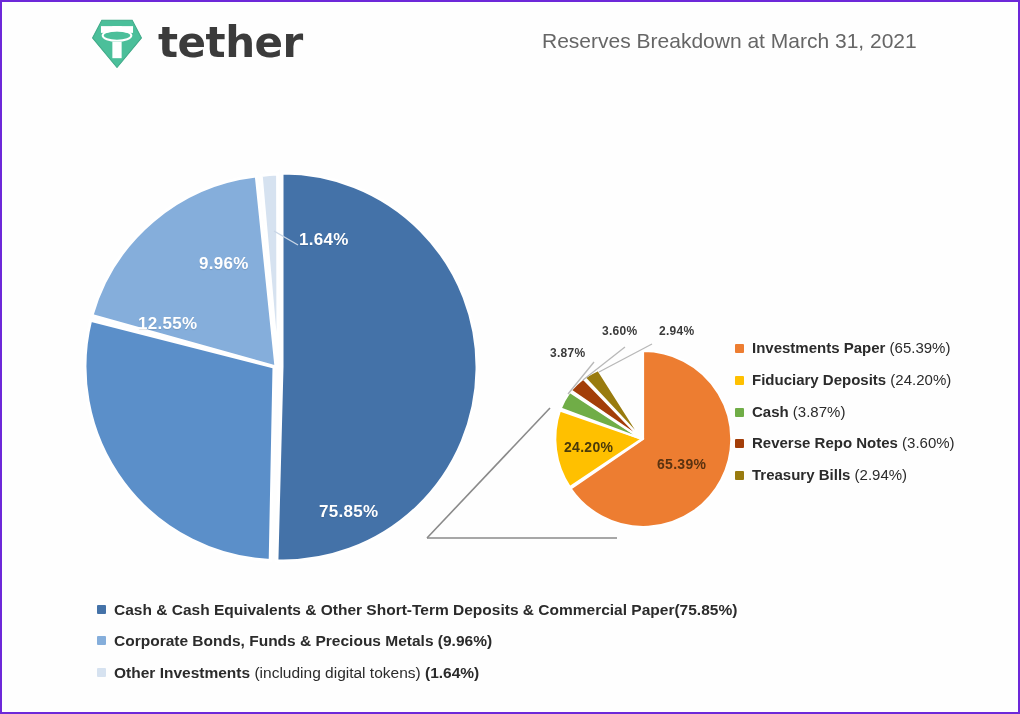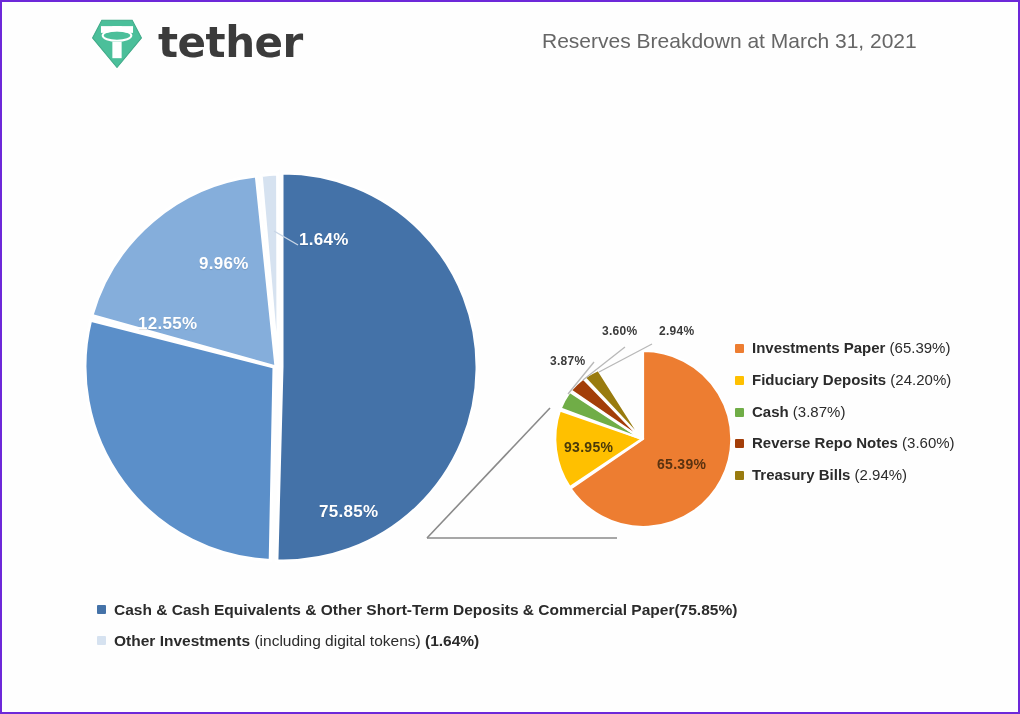--- a/index.html
+++ b/index.html
@@ -115,22 +115,22 @@
 
         <path d="M 582.5 375.6 A 88 88 0 0 1 596.2 367.9 L 640 437 Z" fill="#997B0F" stroke="#ffffff" stroke-width="2.2"></path>
       </g>
 
       <line x1="566" y1="392" x2="592" y2="360" stroke="#b8b8b8" stroke-width="1.3"></line>
       <line x1="581" y1="378" x2="623" y2="345" stroke="#b8b8b8" stroke-width="1.3"></line>
       <line x1="597" y1="370" x2="650" y2="342" stroke="#b8b8b8" stroke-width="1.3"></line>
     </svg>
 
     <div class="slice-label small-pie" style="left:655px;top:454px;color:#5a3210;">65.39%</div>
-    <div class="slice-label small-pie" style="left:562px;top:437px;">93.95%</div>
-    <div class="slice-label callout" style="left:548px;top:352px;">3.87%</div>
+    <div class="slice-label small-pie" style="left:562px;top:437px;">24.20%</div>
+    <div class="slice-label callout" style="left:548px;top:344px;">3.87%</div>
     <div class="slice-label callout" style="left:600px;top:322px;">3.60%</div>
     <div class="slice-label callout" style="left:657px;top:322px;">2.94%</div>
 
     <div class="legend" id="legend-right" style="left:733px;top:337px;">
 
       <div class="legend-row">
         <div class="legend-swatch" style="background:#ED7D31;"></div>
         <div class="legend-text"><b>Investments Paper</b><span class="reg"> (65.39%)</span></div>
       </div>
 
@@ -156,20 +156,24 @@
     </div>
 
     <div class="legend" id="legend-bottom" style="left:95px;top:598px;">
 
       <div class="legend-row">
         <div class="legend-swatch" style="background:#4472A8;"></div>
         <div class="legend-text"><b>Cash &amp; Cash Equivalents &amp; Other Short-Term Deposits &amp; Commercial Paper</b><span class="reg"></span><b>(75.85%)</b></div>
       </div>
 
 
+      <div class="legend-row">
+        <div class="legend-swatch" style="background:#85AEDB;"></div>
+        <div class="legend-text"><b>Corporate Bonds, Funds &amp; Precious Metals</b><span class="reg"></span><b> (9.96%)</b></div>
+      </div>
 
       <div class="legend-row">
         <div class="legend-swatch" style="background:#D6E2F0;"></div>
         <div class="legend-text"><b>Other Investments</b><span class="reg"> (including digital tokens)</span><b> (1.64%)</b></div>
       </div>
     </div>
 
   </div>
 </div>
 

